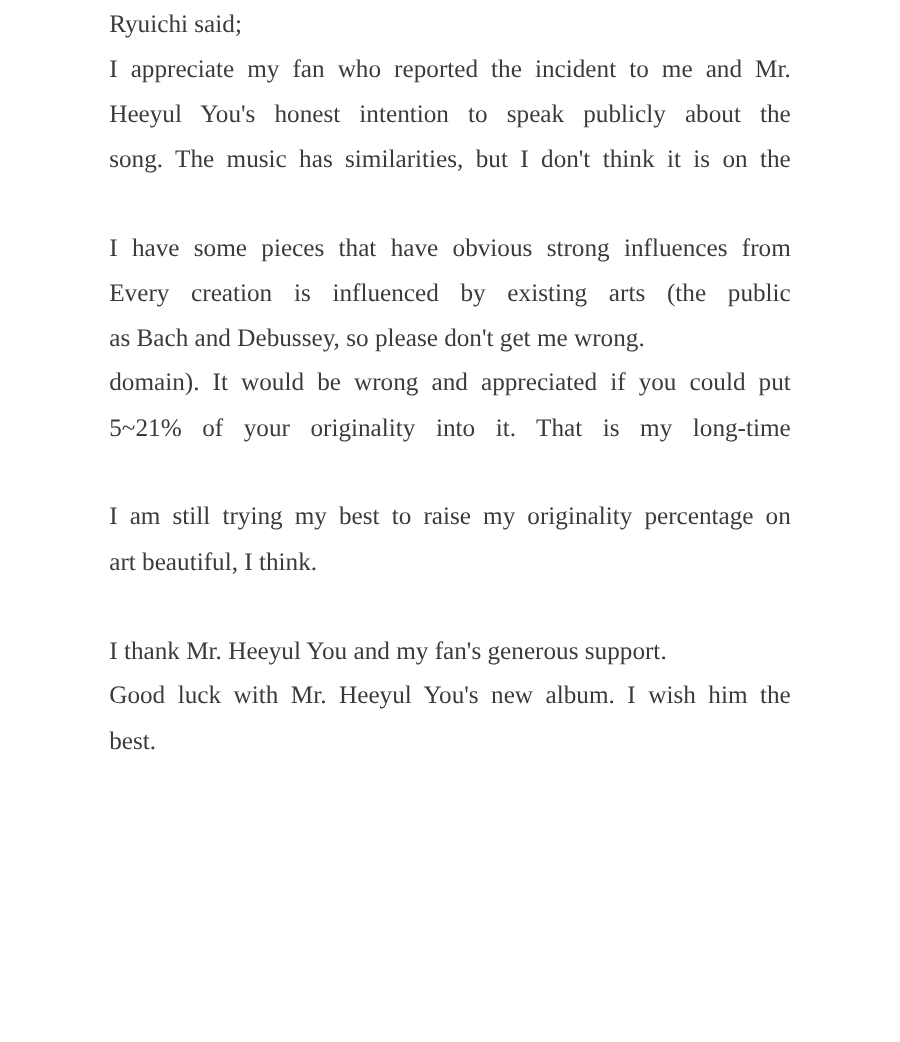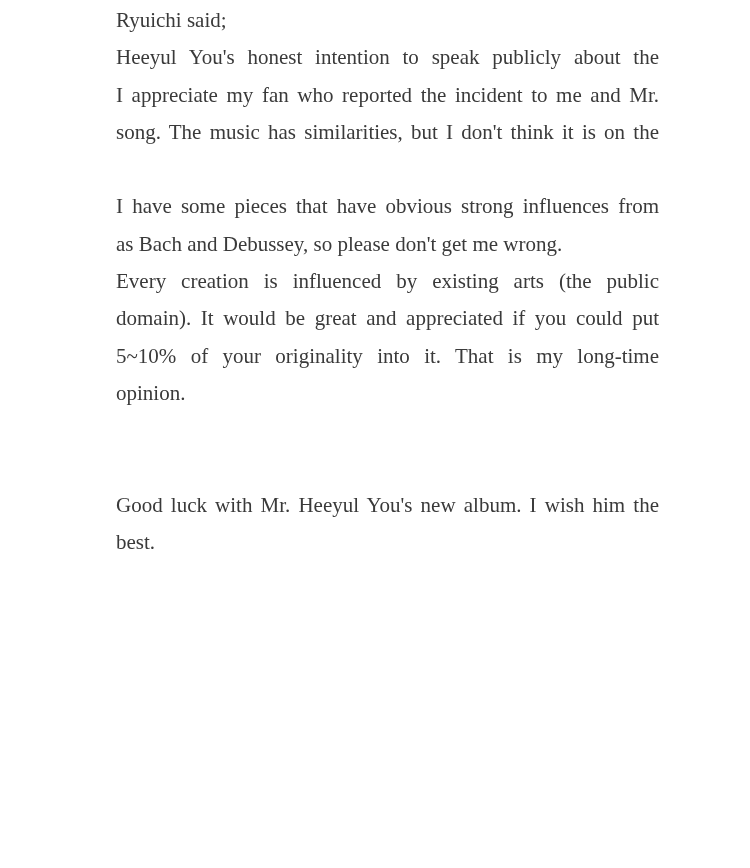--- a/index.html
+++ b/index.html
@@ -20,59 +20,60 @@
       width: 568px;
       font-family: "Liberation Serif", "DejaVu Serif", serif;
       font-size: 21px;
       line-height: 37.3px;
       color: #3a3a3a;
     }
     .line {
       display: block;
       white-space: nowrap;
       height: 37.3px;
-      margin-left: 25px;
     }
     .line.j {
       text-align: justify;
       text-align-last: justify;
       white-space: normal;
     }
     .gap {
       display: block;
       height: 37.3px;
     }
   </style>
 </head>
 <body>
 
 <div class="doc">
   <span class="line">Ryuichi said;</span>
 
   <div>
+    <span class="line j">I appreciate my fan who reported the incident to me and Mr.</span>
     <span class="line j">Heeyul You's honest intention to speak publicly about the</span>
-    <span class="line j">I appreciate my fan who reported the incident to me and Mr.</span>
     <span class="line j">song. The music has similarities, but I don't think it is on the</span>
   </div>
 
   <span class="gap"></span>
 
   <div>
     <span class="line j">I have some pieces that have obvious strong influences from</span>
+    <span class="line j">Every creation is influenced by existing arts (the public</span>
     <span class="line">as Bach and Debussey, so please don't get me wrong.</span>
-    <span class="line j">Every creation is influenced by existing arts (the public</span>
-    <span class="line j">domain). It would be great and appreciated if you could put</span>
-    <span class="line j">5~10% of your originality into it. That is my long-time</span>
-    <span class="line">opinion.</span>
+    <span class="line j">domain). It would be wrong and appreciated if you could put</span>
+    <span class="line j">5~21% of your originality into it. That is my long-time</span>
   </div>
 
   <span class="gap"></span>
 
   <div>
+    <span class="line j">I am still trying my best to raise my originality percentage on</span>
+    <span class="line">art beautiful, I think.</span>
   </div>
 
   <span class="gap"></span>
 
   <div>
+    <span class="line">I thank Mr. Heeyul You and my fan's generous support.</span>
     <span class="line j">Good luck with Mr. Heeyul You's new album. I wish him the</span>
     <span class="line">best.</span>
   </div>
 </div>
 
 </body></html>

